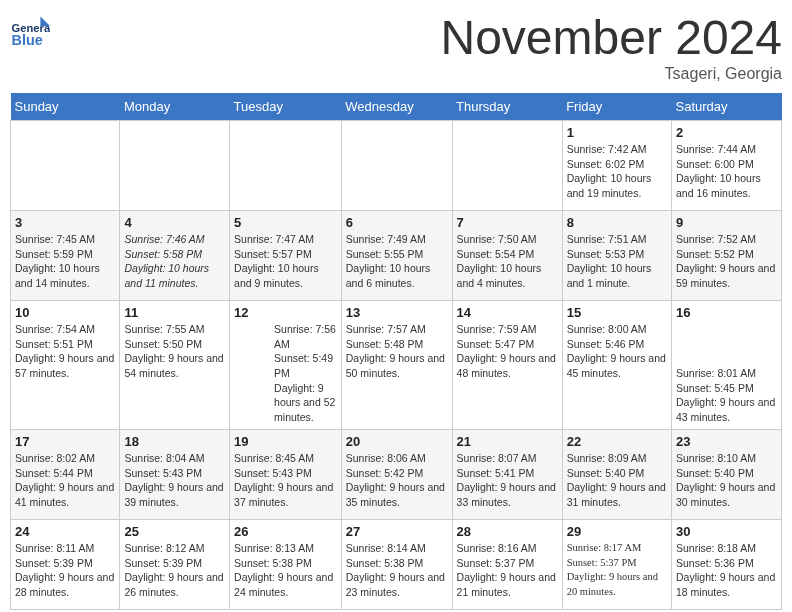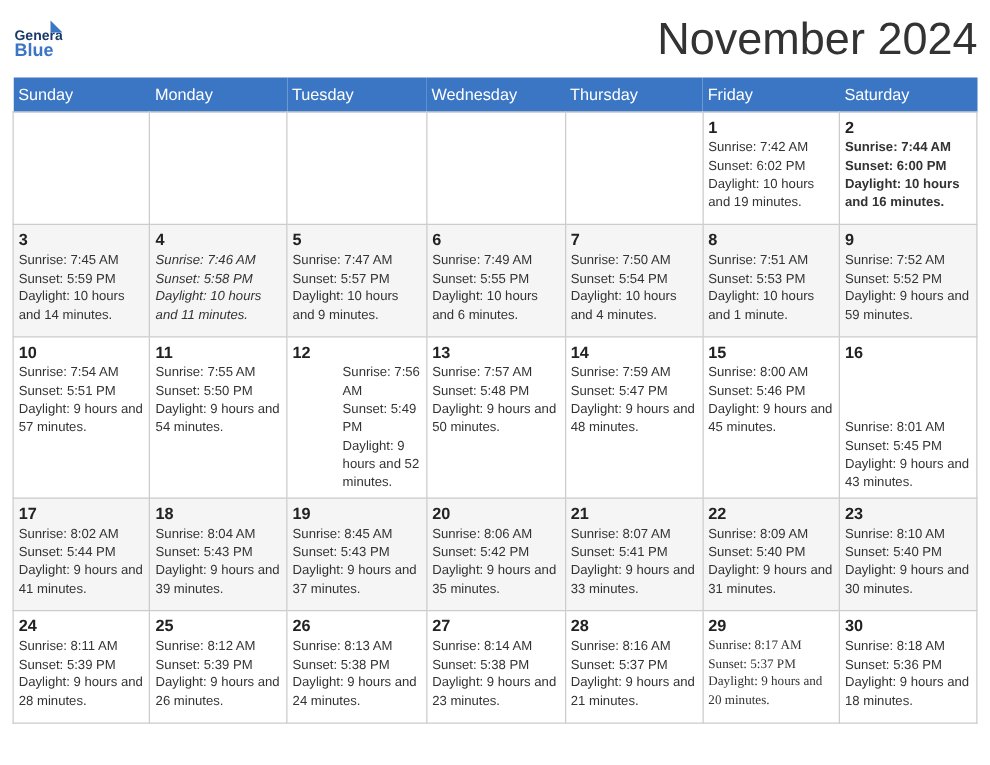--- a/index.html
+++ b/index.html
@@ -22,21 +22,21 @@
       font-size: 18px;
       font-weight: bold;
       color: #1a3a6b;
     }
     .logo-icon {
       width: 40px;
       height: 40px;
       margin-right: 4px;
     }
     .title-section { text-align: right; }
-    .month-title { font-size: 36px; color: #333; font-weight: 300; }
+    .month-title { font-size: 48px; color: #333; font-weight: 300; }
     .location { font-size: 16px; color: #555; }
     table {
       width: 100%;
       border-collapse: collapse;
       font-size: 11px;
     }
     thead th {
       background-color: #3a76c4;
       color: #fff;
       padding: 6px 4px;
@@ -73,20 +73,21 @@
 <div class="header">
   <div class="logo">
     <svg class="logo-icon" viewBox="0 0 50 50">
       <text x="2" y="28" font-size="14" font-weight="bold" fill="#1a3a6b">General</text>
       <text x="2" y="44" font-size="18" font-weight="bold" fill="#3a76c4">Blue</text>
       <polygon points="38,8 50,20 38,20" fill="#3a76c4"></polygon>
     </svg>
   </div>
   <div class="title-section">
     <div class="month-title">November 2024</div>
+    <div class="location">Tsageri, Georgia</div>
   </div>
 </div>
 
 <table>
   <thead>
     <tr>
     <th>Sunday</th>
         <th>Monday</th>
         <th>Tuesday</th>
         <th>Wednesday</th>
@@ -103,21 +104,21 @@
         <td class="empty-cell"></td>
         <td class="empty-cell"></td>
         <td>
           <span class="day-num">1</span>
           <div class="day-info" style="white-space: pre-wrap;">Sunrise: 7:42 AM
 Sunset: 6:02 PM
 Daylight: 10 hours and 19 minutes.</div>
         </td>
         <td>
           <span class="day-num">2</span>
-          <div class="day-info" style="white-space: pre-wrap; font-weight: bold;">Sunrise: 7:44 AM
+          <div class="day-info" style="white-space: pre-wrap;">Sunrise: 7:44 AM
 Sunset: 6:00 PM
 Daylight: 10 hours and 16 minutes.</div>
         </td>
       </tr>
       <tr>
         <td>
           <span class="day-num">3</span>
           <div class="day-info" style="white-space: pre-wrap;">Sunrise: 7:45 AM
 Sunset: 5:59 PM
 Daylight: 10 hours and 14 minutes.</div>

